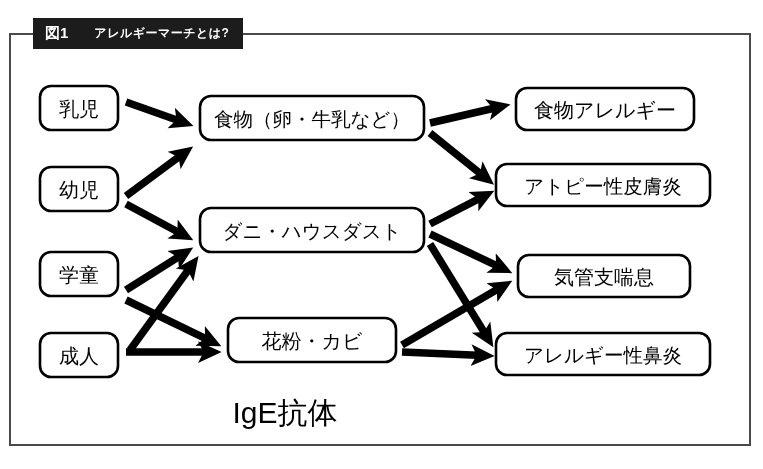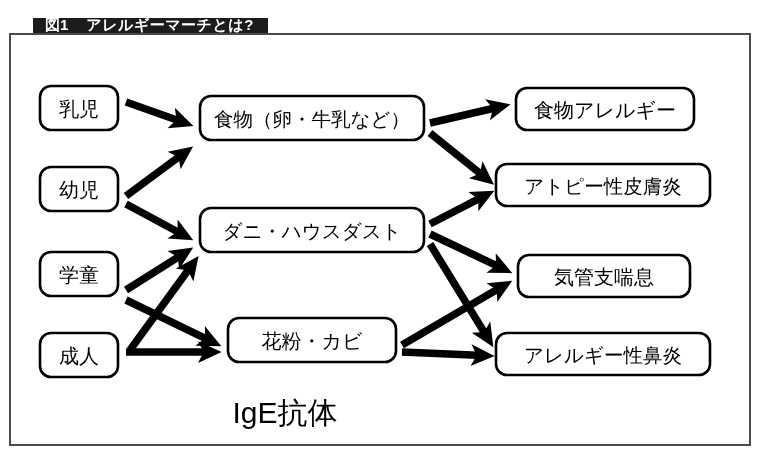--- a/index.html
+++ b/index.html
@@ -24,39 +24,39 @@
     width: 742px;
     height: 413px;
     border: 2px solid #4a4a4a;
     box-sizing: border-box;
     background: #ffffff;
   }
   .title-banner {
     position: absolute;
     left: 33px;
     top: 18px;
-    height: 15px;
+    height: 31px;
     background: #1c1c1c;
     color: #ffffff;
     display: flex;
     align-items: center;
     padding: 0 14px 0 12px;
     box-sizing: border-box;
     white-space: nowrap;
     z-index: 5;
   }
   .title-banner .title-num {
     font-size: 15px;
     font-weight: bold;
     letter-spacing: 0px;
   }
   .title-banner .title-text {
-    font-size: 15px;
+    font-size: 12px;
     font-weight: bold;
-    margin-left: 18px;
+    margin-left: 26px;
     letter-spacing: 0.5px;
   }
   #diagram-svg {
     position: absolute;
     left: 0;
     top: 0;
     width: 763px;
     height: 469px;
   }
   .node-box {

